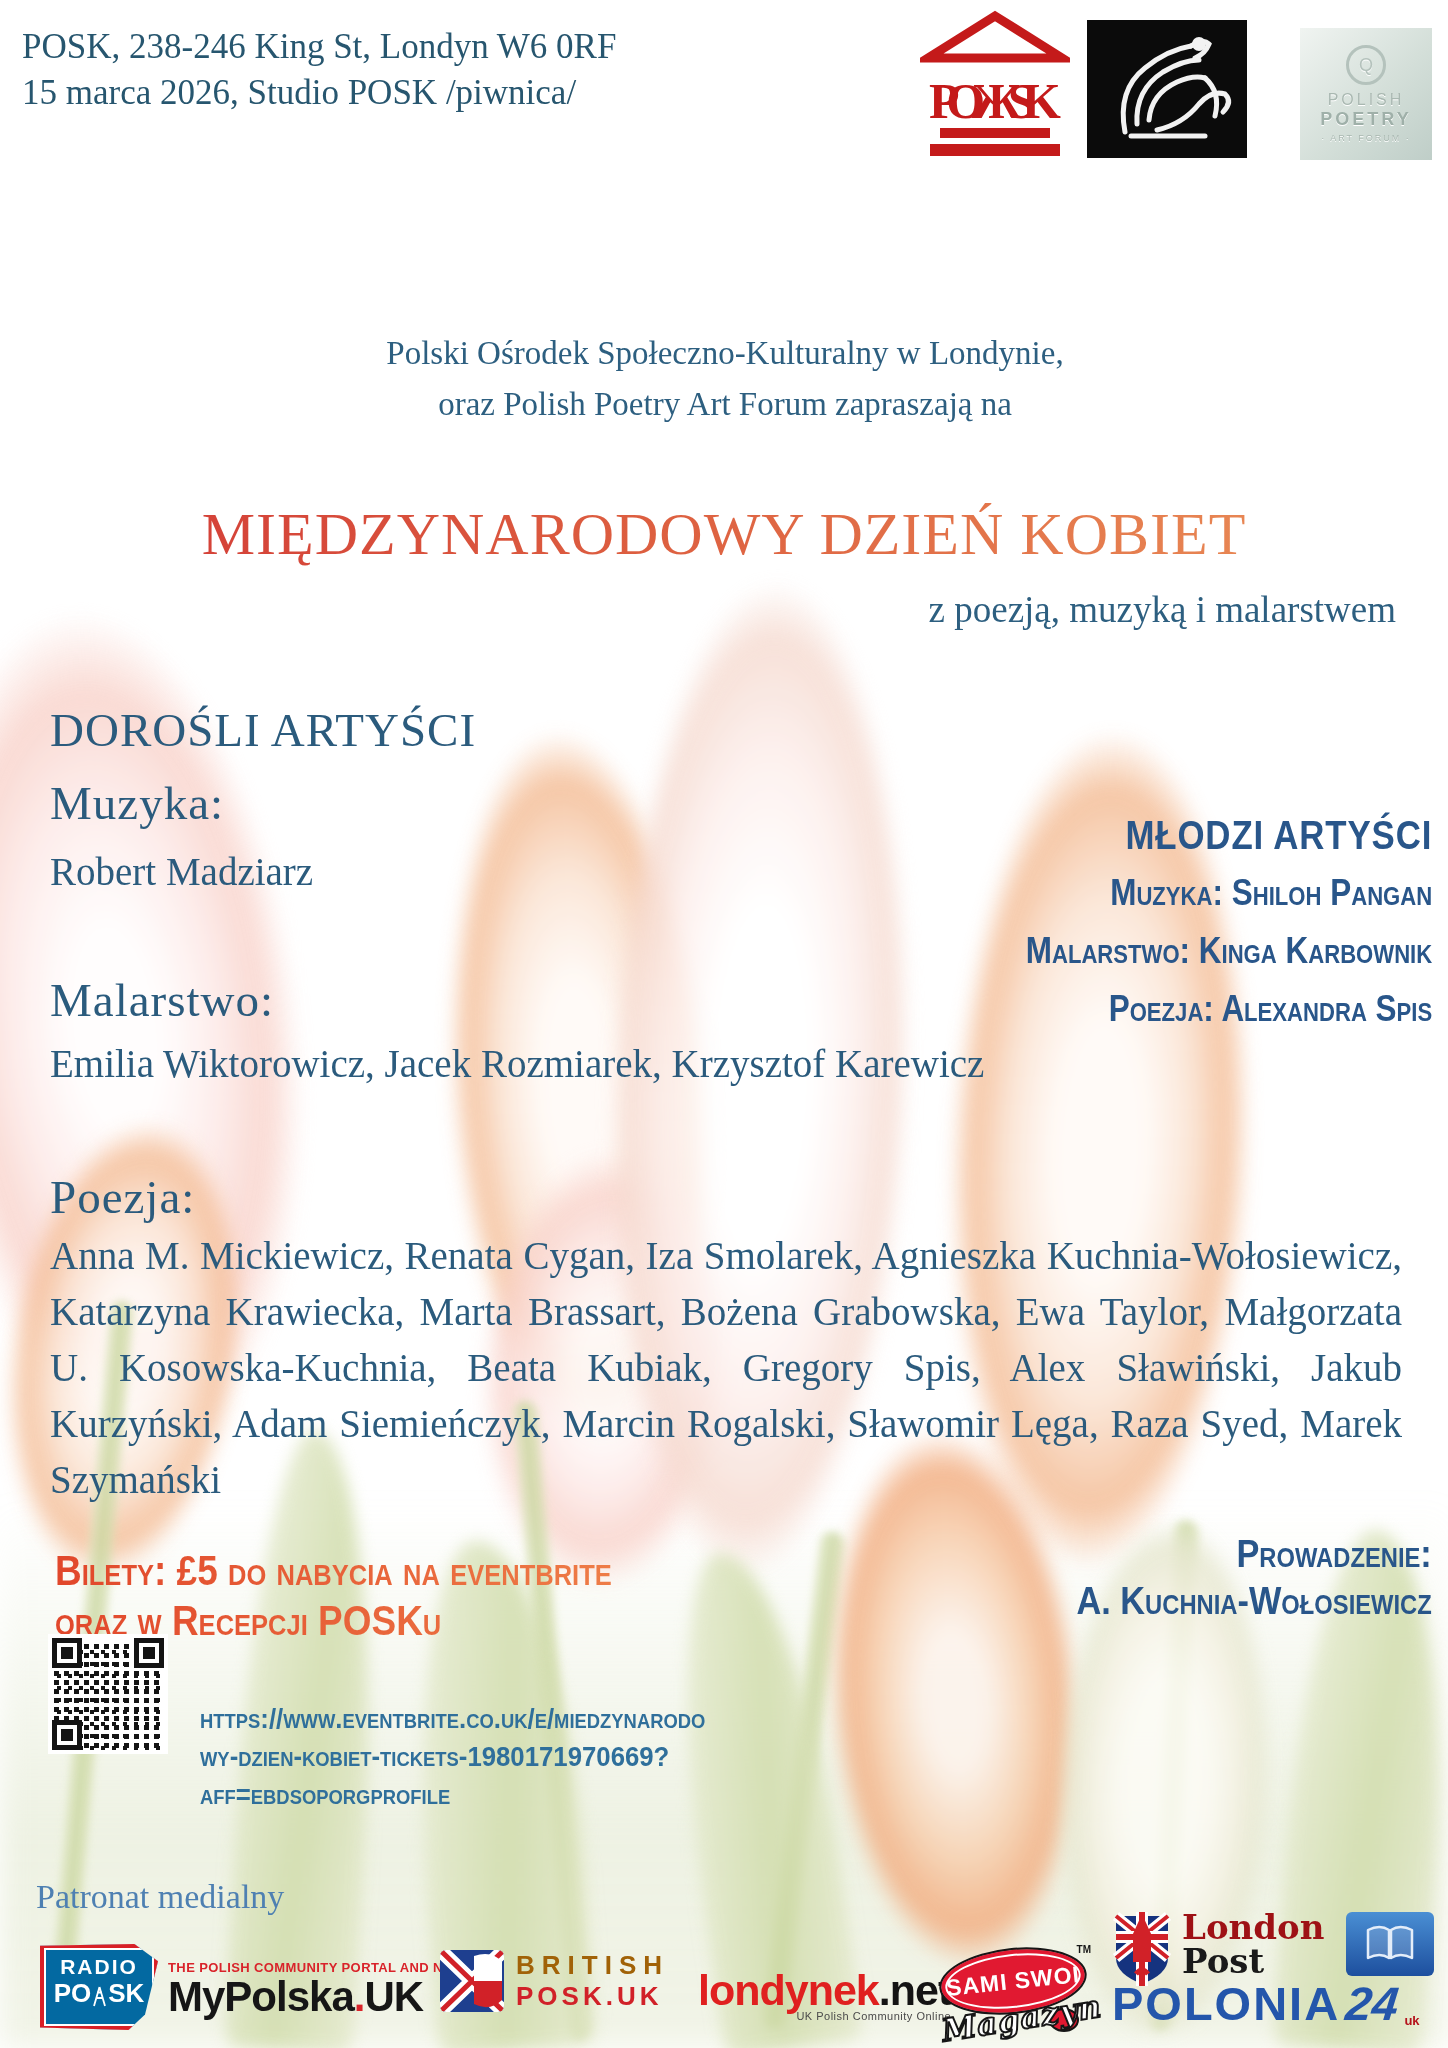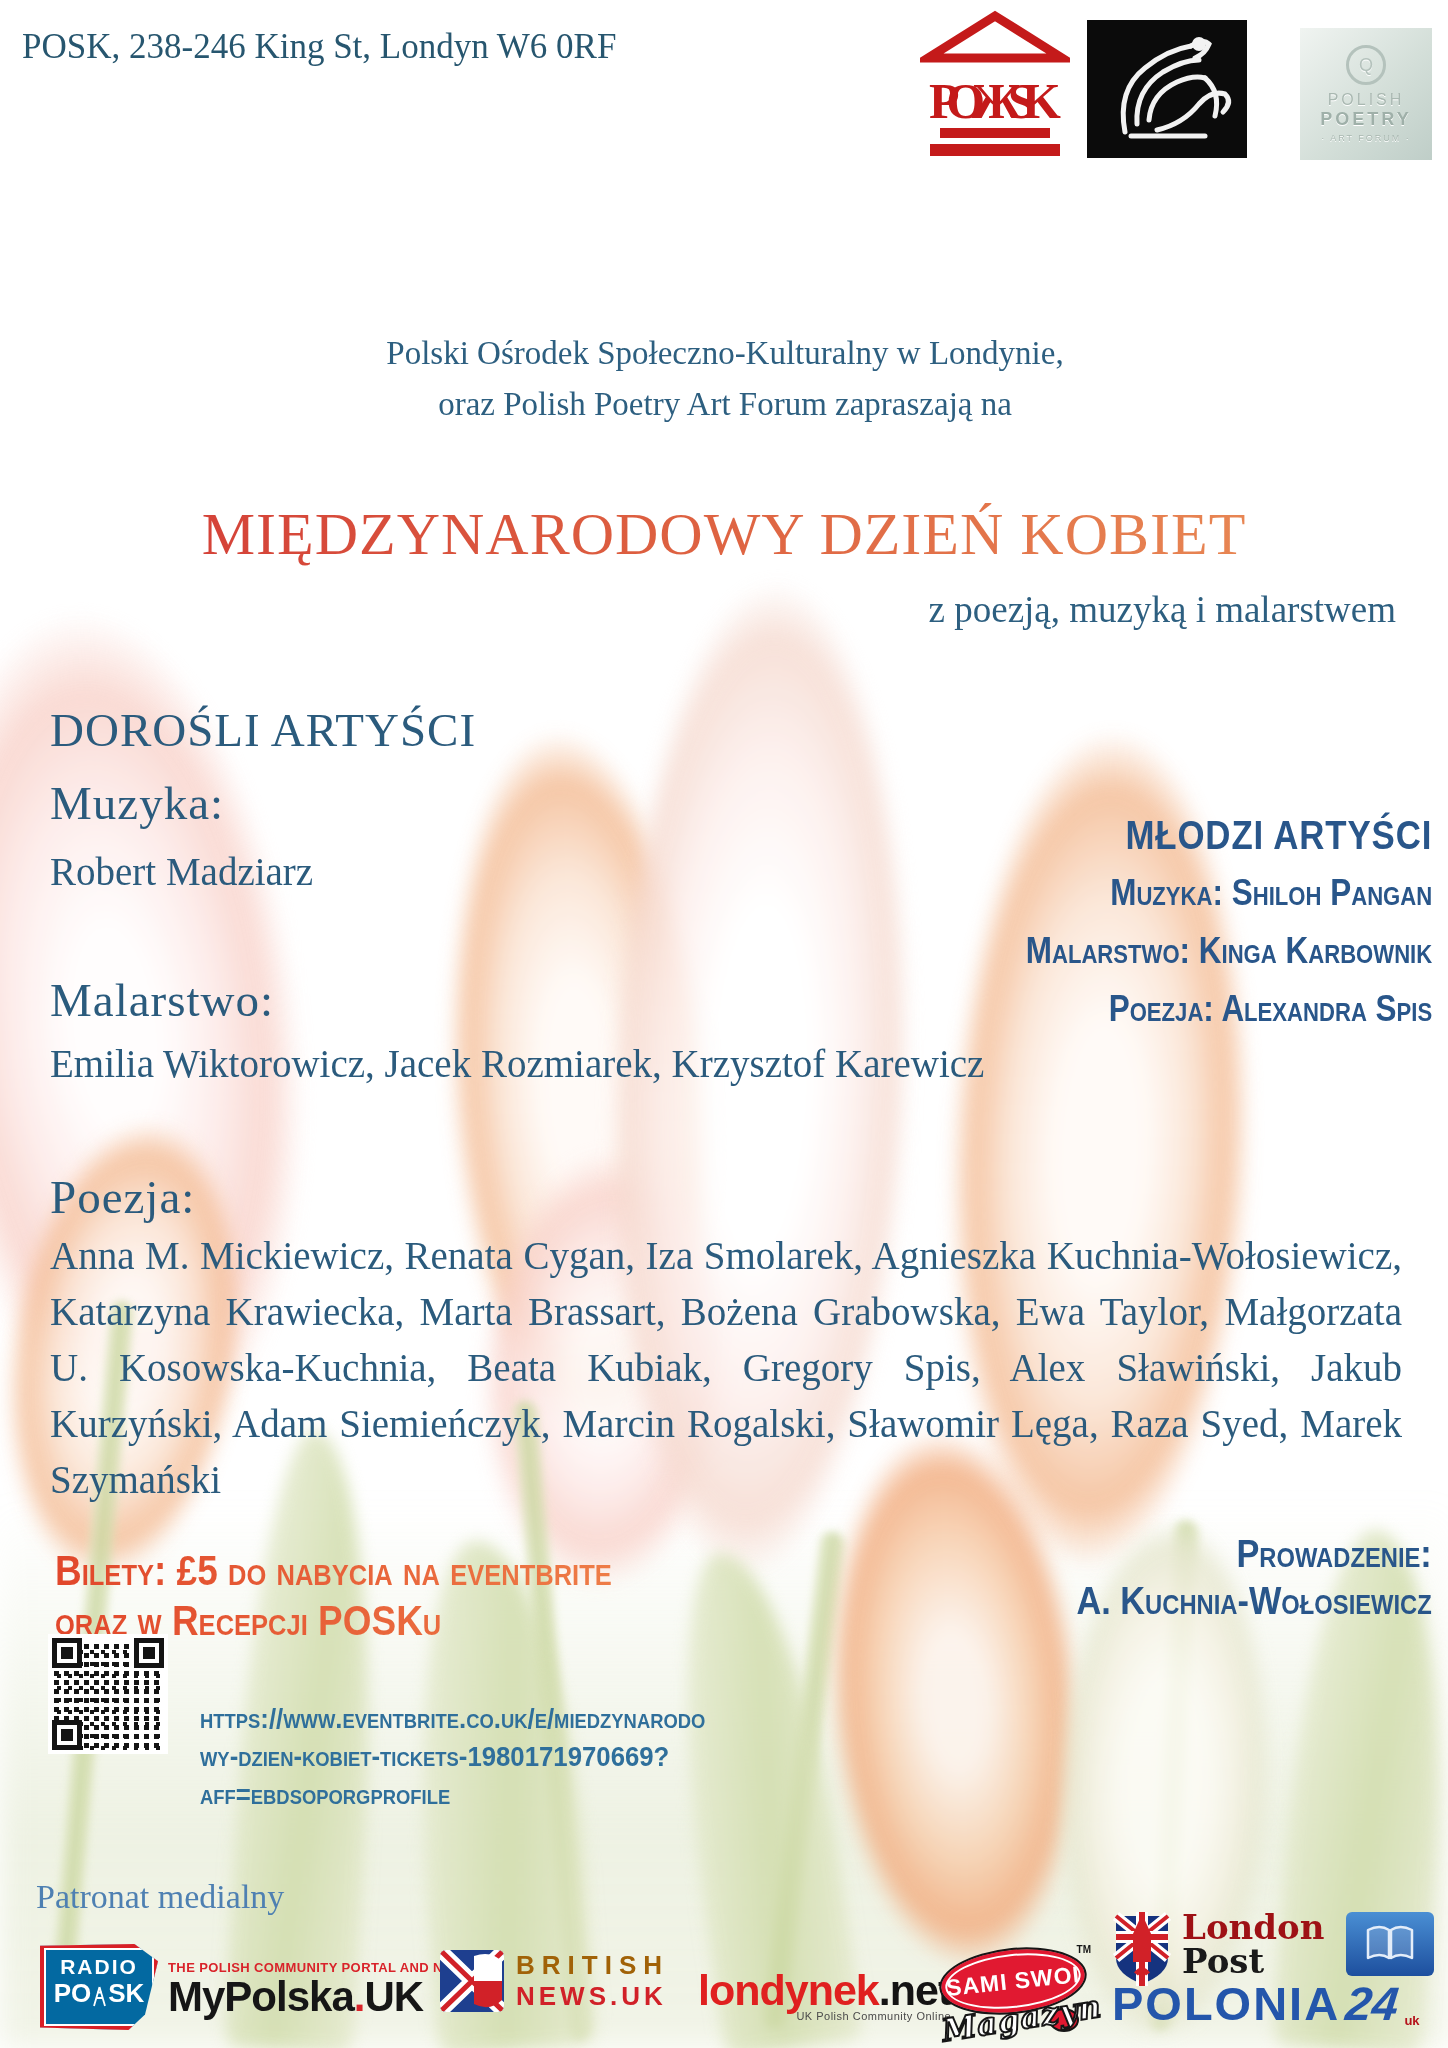--- a/index.html
+++ b/index.html
@@ -122,20 +122,21 @@
     <div class="shape bud budshape deeppeach" style="left:830px;top:1430px;width:250px;height:540px;transform:rotate(-4deg);"></div>
     <div class="shape bud budshape cream" style="left:1060px;top:1520px;width:210px;height:520px;transform:rotate(2deg);"></div>
     <div class="shape leaf" style="left:240px;top:1430px;width:130px;height:620px;transform:rotate(3deg);"></div>
     <div class="shape leaf" style="left:420px;top:1540px;width:160px;height:510px;transform:rotate(-4deg);"></div>
     <div class="shape leaf" style="left:690px;top:1550px;width:140px;height:500px;transform:rotate(-8deg);"></div>
     <div class="shape leaf" style="left:1290px;top:1530px;width:150px;height:520px;transform:rotate(4deg);"></div>
   </div>
 
   <div class="txt address">
     <div>POSK, 238-246 King St, Londyn W6 0RF</div>
+    <div>15 marca 2026, Studio POSK /piwnica/</div>
   </div>
 
   <div class="logo lg-posk">
     <svg width="150" height="150" viewBox="0 0 150 150">
       <polygon points="75,6 8,48 142,48" fill="none" stroke="#c41a1a" stroke-width="9"></polygon>
       <text x="75" y="108" text-anchor="middle" font-family="Liberation Serif, serif" font-weight="bold" font-size="50" fill="#c41a1a" textLength="132">POЖSK</text>
       <rect x="20" y="118" width="110" height="10" fill="#c41a1a"></rect>
       <rect x="10" y="134" width="130" height="12" fill="#c41a1a"></rect>
     </svg>
   </div>
@@ -242,21 +243,21 @@
       <g clip-path="url(#bpclip)">
         <rect width="64" height="62" fill="#1e3f8f"></rect>
         <path d="M0,0 L64,62 M64,0 L0,62" stroke="#fff" stroke-width="14"></path>
         <path d="M0,0 L64,62 M64,0 L0,62" stroke="#d12128" stroke-width="5"></path>
         <path d="M34,6 Q52,0 62,12 L62,31 L34,31 Z" fill="#fff"></path>
         <path d="M34,31 L62,31 L62,50 Q50,62 34,54 Z" fill="#d12128"></path>
       </g>
     </svg>
     <div class="bp-text">
       <div class="bp1">BRITISH</div>
-      <div class="bp2">NEWS.UK</div>
+      <div class="bp2">POSK.UK</div>
     </div>
   </div>
 
   <div class="logo lg-lond sans">
     <div class="ld-brand"><span class="ld-red">londynek</span><span class="ld-black">.net</span></div>
     <div class="ld-tag">UK Polish Community Online</div>
   </div>
 
   <div class="logo lg-sami sans">
     <div class="sami-oval">

